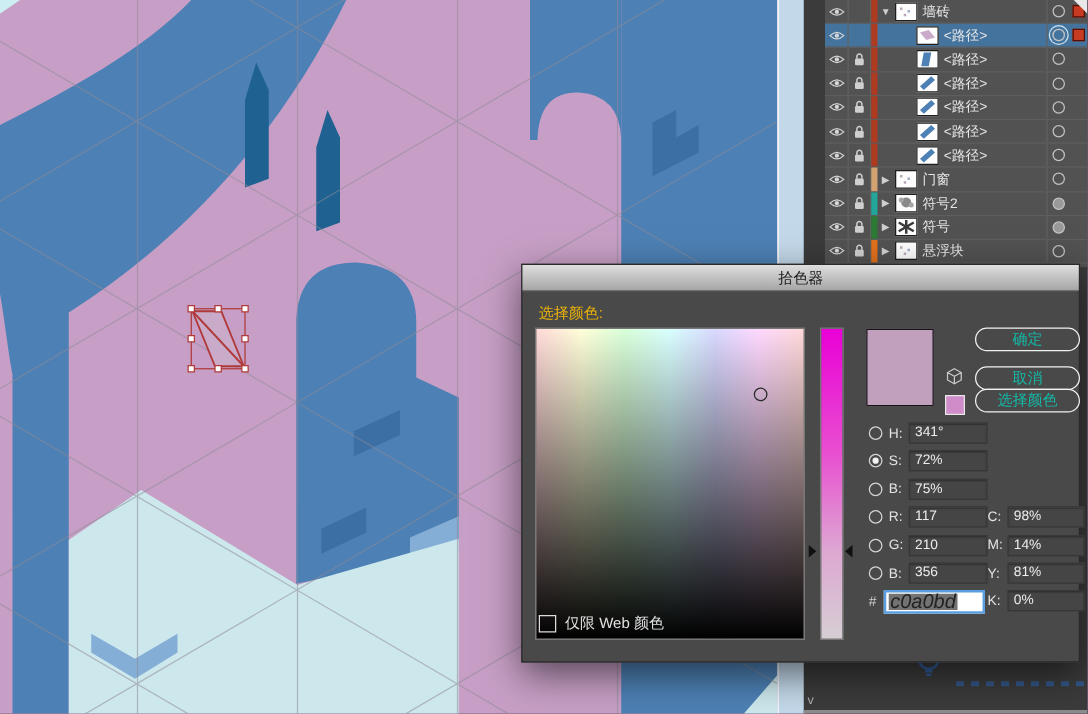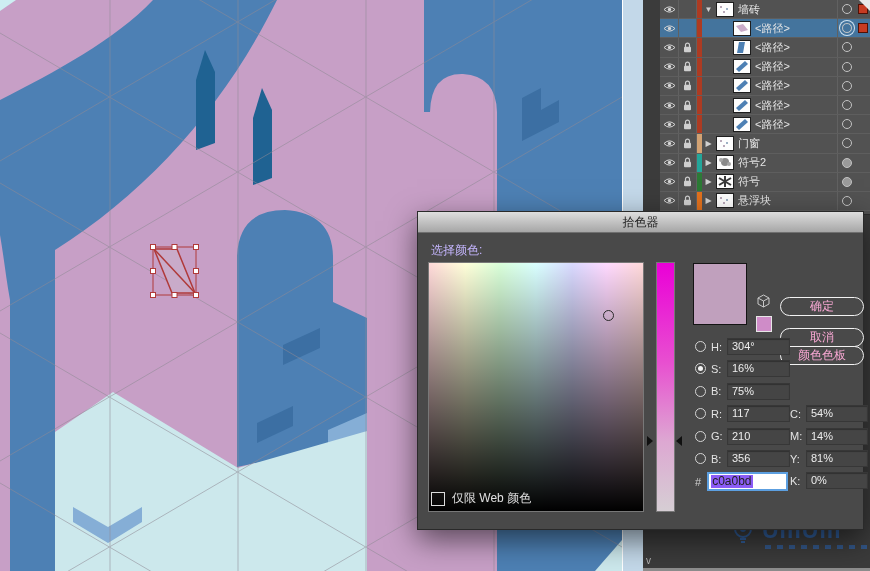--- a/index.html
+++ b/index.html
@@ -39,53 +39,53 @@
   #watermark .wm-text{font-size:23px;font-weight:bold;letter-spacing:1px;}
   #wm-sub{position:absolute;left:122px;top:545px;width:110px;height:4px;z-index:2;
           background:repeating-linear-gradient(90deg,#2f62a8 0 6px,transparent 6px 12px);opacity:.7;}
   #scroll-hint{position:absolute;left:646px;top:555px;color:#b5b5b5;font-size:10px;z-index:2;}
   
   #dialog{position:absolute;left:417px;top:211px;width:445px;height:317px;background:#494949;
           z-index:10;box-shadow:0 10px 28px rgba(0,0,0,.55);border:1px solid #2a2a2a;}
   #dlg-titlebar{height:20px;background:linear-gradient(#dedede,#a6a6a6);display:flex;
                 align-items:center;justify-content:center;font-size:12px;color:#1c1c1c;
                 border-bottom:1px solid #6f6f6f;}
-  #dlg-select-label{position:absolute;left:13px;top:30px;font-size:12px;color:#c4b5fd;}
+  #dlg-select-label{position:absolute;left:13px;top:30px;font-size:12px;color:#eab308;}
   #colorfield{position:absolute;left:10px;top:50px;width:214px;height:248px;border:1px solid #787878;
      background:linear-gradient(to bottom,rgba(0,0,0,0),#000),
        linear-gradient(90deg,#ffd9d9 0%,#ffffd9 17%,#d9ffd9 33%,#d9ffff 50%,#d9d9ff 67%,#ffd9ff 83%,#ffd9d9 100%);}
   #field-marker{position:absolute;left:174px;top:47px;width:9px;height:9px;border:1.5px solid #2a2a2a;
                 border-radius:50%;}
   #hueslider{position:absolute;left:238px;top:50px;width:17px;height:248px;border:1px solid #787878;
      background:linear-gradient(#ea00d7 0%,#e84fd0 40%,#dda8d2 72%,#d6ced4 100%);}
   .sl-arrow{position:absolute;width:0;height:0;border-top:5px solid transparent;border-bottom:5px solid transparent;}
   #arrow-l{left:229px;top:224px;border-left:6px solid #101010;}
   #arrow-r{left:258px;top:224px;border-right:6px solid #101010;}
   #preview{position:absolute;left:275px;top:51px;width:52px;height:60px;background:var(--picked);
            border:1px solid #141414;}
   #cube{position:absolute;left:339px;top:82px;}
   #minis{position:absolute;left:338px;top:104px;width:14px;height:14px;background:#cf8cc8;
          border:1px solid #e6e6e6;}
   .dlg-btn{position:absolute;left:362px;width:84px;height:19px;border:1.5px solid #f2f2f2;
-           border-radius:11px;color:#f9a8d4;font-size:12px;display:flex;align-items:center;
-           justify-content:center;background:transparent;box-sizing:border-box;margin-top:35px;}
+           border-radius:11px;color:#14b8a6;font-size:12px;display:flex;align-items:center;
+           justify-content:center;background:transparent;box-sizing:border-box;}
   
   .vrow{position:absolute;display:flex;align-items:center;font-size:11px;color:#e3e3e3;}
   .radio{width:9px;height:9px;border:1px solid #d5d5d5;border-radius:50%;margin-right:5px;
          display:inline-flex;align-items:center;justify-content:center;}
   .radio .rdot{width:5px;height:5px;border-radius:50%;background:#f2f2f2;}
   .vlabel{width:16px;text-align:left;}
   .vinput{width:53px;height:15px;background:#454545;border:1px solid #373737;
           box-shadow:inset 0 1px 1px rgba(0,0,0,.3);padding:0 4px;line-height:15px;color:#ededed;}
   .vinput.wide{width:52px;}
   #hexrow{position:absolute;left:277px;top:260px;display:flex;align-items:center;
           font-size:11px;color:#cfcfcf;}
   #hexinput{margin-left:6px;width:73px;height:15px;background:#fff;border:2px solid #5c9fe0;
             display:flex;align-items:center;padding:0 2px;}
-  #hexinput span{background:#8b5cf6;color:#222;font-size:12px;line-height:13px;padding:0 1px;}
+  #hexinput span{background:#737373;color:#222;font-size:16px;line-height:13px;padding:0 1px;font-style:italic;}
   #webonly{position:absolute;left:13px;top:278px;display:flex;align-items:center;gap:7px;
            color:#e0e0e0;font-size:12px;}
   #webonly .chk{width:12px;height:12px;border:1.5px solid #dcdcdc;background:transparent;}
 </style>
 </head>
 <body>
 
 <div id="stage" style="--pink: #c79fc6; --pink2: #c9abc9; --blue: #4d80b4; --blue_dark: #3c6fa3; --tower: #1f6292; --cyan: #cce8ec; --cyan_corner: #cdeef2; --strip: #c3d8e9; --lightblue: #85aed6; --grid: #8f8a95; --sel_stroke: #b03a3a; --picked: #c0a0bd;">
 
   <svg id="art" width="622" height="571" viewBox="0 0 622 571">
@@ -150,21 +150,20 @@
   <div id="pasteboard"></div>
 
   <div id="rightpanel">
     <div id="watermark">
       <svg width="24" height="24" viewBox="0 0 24 24">
         <circle cx="12" cy="10" r="8" fill="none" stroke="#2f62a8" stroke-width="2"></circle>
         <path d="M9,10 a3,3 0 0 0 6,0 v-3 h-6 Z" fill="#2f62a8"></path>
         <line x1="9" y1="20" x2="15" y2="20" stroke="#2f62a8" stroke-width="2"></line>
         <line x1="10" y1="23" x2="14" y2="23" stroke="#2f62a8" stroke-width="2"></line>
       </svg>
-      <span class="wm-text">UiiiUiii</span>
     </div>
     <div id="wm-sub"></div>
     <div id="layers">
         <div class="lrow">
           <span class="cell c-eye">
             <svg width="13" height="9" viewBox="0 0 13 9">
               <path d="M1,4.5 Q6.5,-0.8 12,4.5 Q6.5,9.8 1,4.5 Z" fill="none" stroke="#d6d6d6"></path>
               <circle cx="6.5" cy="4.5" r="1.7" fill="#d6d6d6"></circle>
             </svg>
           </span>
@@ -499,34 +498,34 @@
     <div id="arrow-r" class="sl-arrow"></div>
 
     <div id="preview"></div>
     <svg id="cube" width="13" height="14" viewBox="0 0 13 14">
       <path d="M6.5,1 L12,4 L12,10 L6.5,13 L1,10 L1,4 Z M1,4 L6.5,7 L12,4 M6.5,7 L6.5,13" fill="none" stroke="#c9c9c9" stroke-width="1"></path>
     </svg>
     <div id="minis"></div>
 
     <div class="dlg-btn" style="top:50px;">确定</div>
     <div class="dlg-btn" style="top:81px;">取消</div>
-    <div class="dlg-btn" style="top:99px;">颜色色板</div>
+    <div class="dlg-btn" style="top:99px;">选择颜色</div>
 
     <div id="rows-left">
         <div class="vrow" style="left: 277px; top: 126px;">
           <span class="radio"></span>
           <span class="vlabel">H:</span>
-          <span class="vinput">304°</span>
+          <span class="vinput">341°</span>
         </div>
         <div class="vrow" style="left: 277px; top: 148.4px;">
           <span class="radio">
             <span class="rdot"></span>
           </span>
           <span class="vlabel">S:</span>
-          <span class="vinput">16%</span>
+          <span class="vinput">72%</span>
         </div>
         <div class="vrow" style="left: 277px; top: 170.8px;">
           <span class="radio"></span>
           <span class="vlabel">B:</span>
           <span class="vinput">75%</span>
         </div>
         <div class="vrow" style="left: 277px; top: 193.2px;">
           <span class="radio"></span>
           <span class="vlabel">R:</span>
           <span class="vinput">117</span>
@@ -538,21 +537,21 @@
         </div>
         <div class="vrow" style="left: 277px; top: 238px;">
           <span class="radio"></span>
           <span class="vlabel">B:</span>
           <span class="vinput">356</span>
         </div>
       </div>
     <div id="rows-right">
         <div class="vrow" style="left: 372px; top: 193.2px;">
           <span class="vlabel">C:</span>
-          <span class="vinput wide">54%</span>
+          <span class="vinput wide">98%</span>
         </div>
         <div class="vrow" style="left: 372px; top: 215.6px;">
           <span class="vlabel">M:</span>
           <span class="vinput wide">14%</span>
         </div>
         <div class="vrow" style="left: 372px; top: 238px;">
           <span class="vlabel">Y:</span>
           <span class="vinput wide">81%</span>
         </div>
         <div class="vrow" style="left: 372px; top: 260.4px;">

